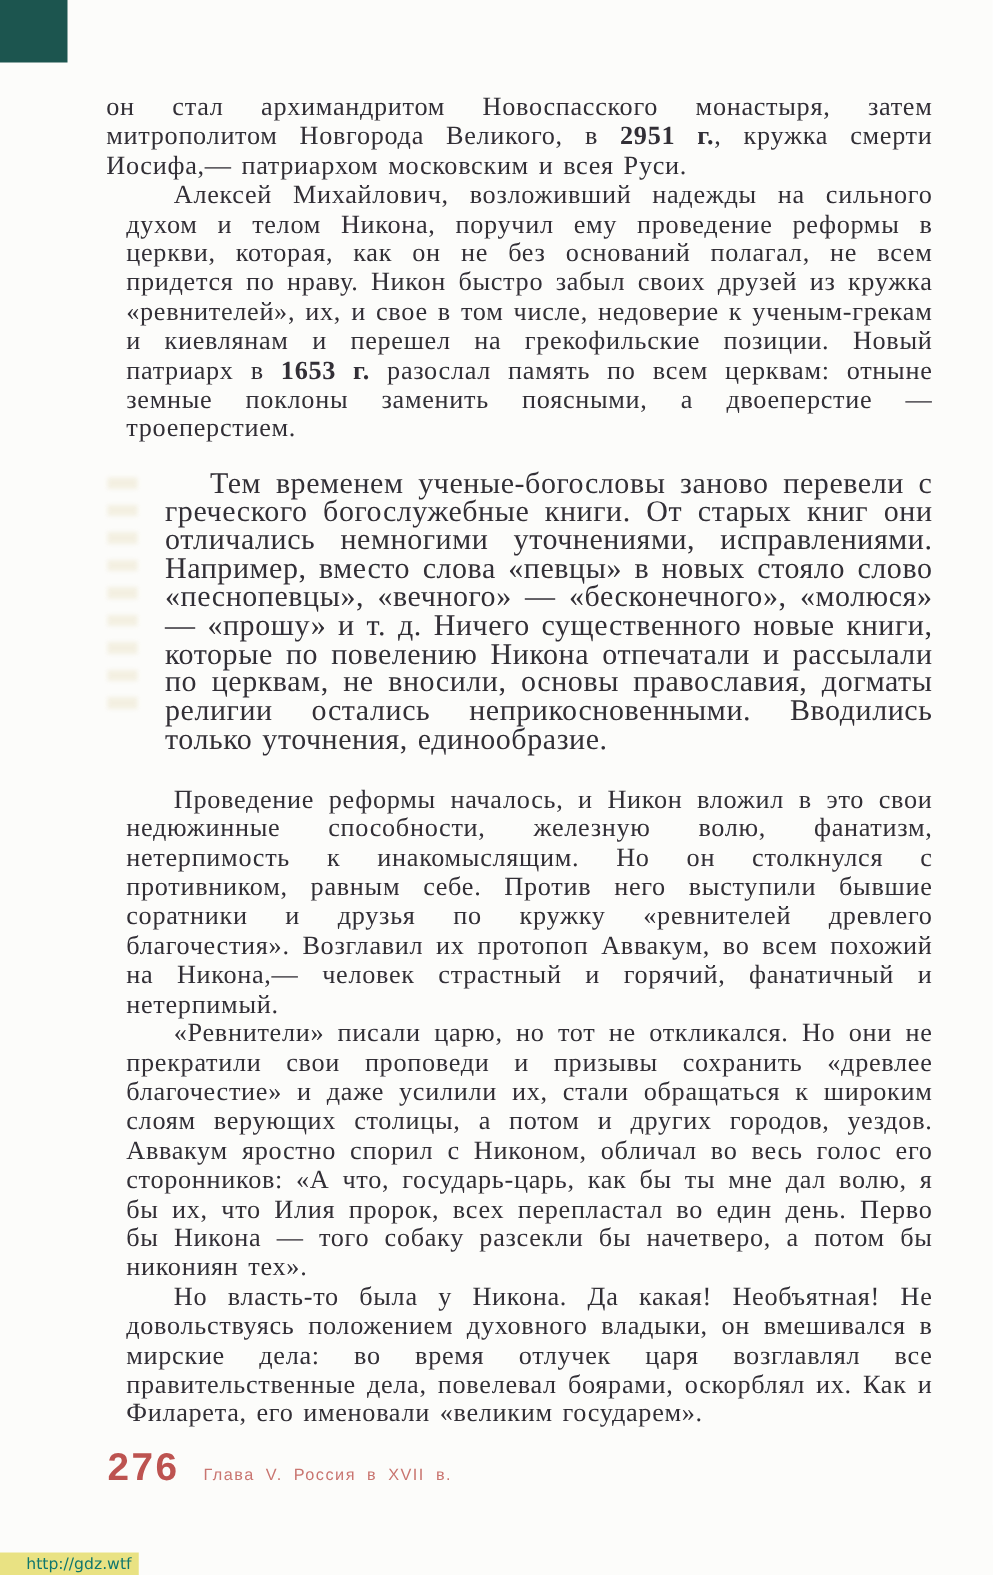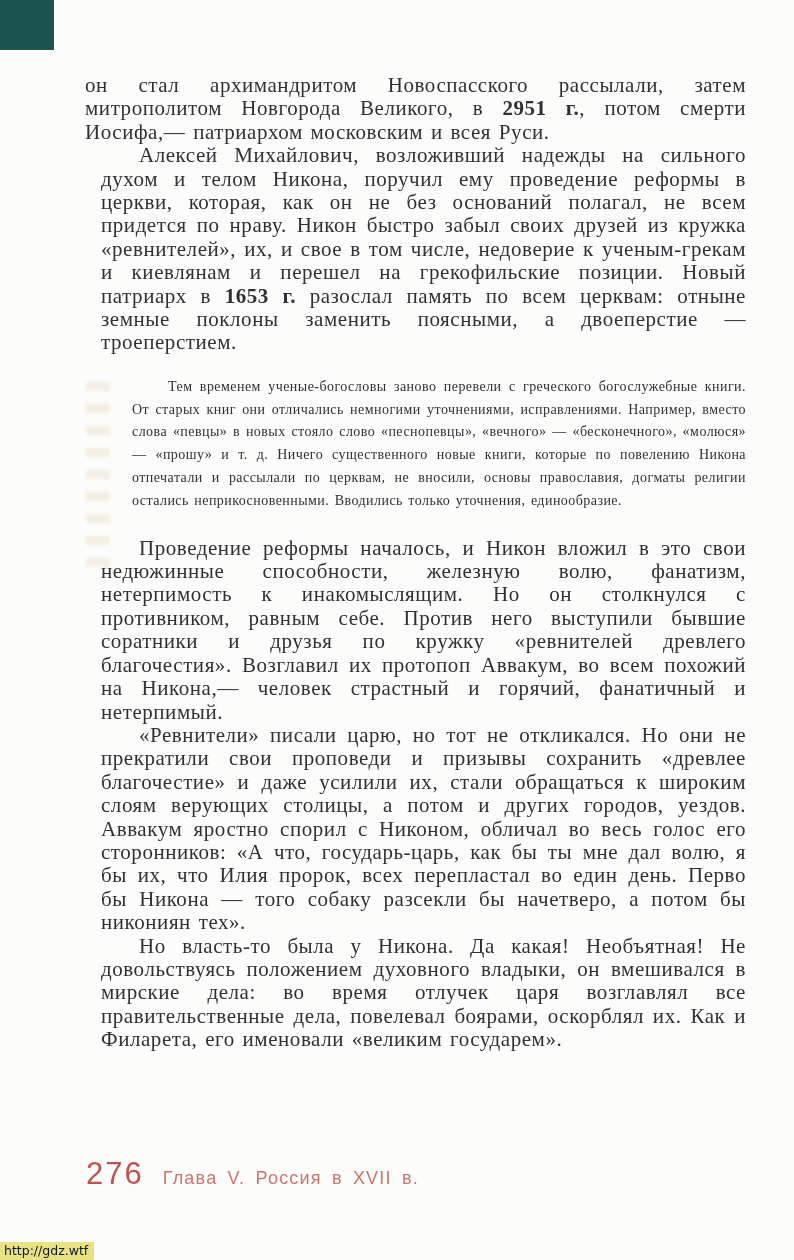--- a/index.html
+++ b/index.html
@@ -48,72 +48,72 @@
     text-align: justify;
     letter-spacing: 0.55px;
     word-spacing: 2px;
   }
   .indent { text-indent: 38px; margin-left: 16px; }
   .main .b, .petit .b { font-weight: bold; }
 
   .petit {
     margin: 21px 0 24px 47px;
     width: 614px;
-    font-size: 14px;
+    font-size: 24px;
     line-height: 22.8px;
     text-align: justify;
     letter-spacing: 0.45px;
     word-spacing: 1.5px;
     text-indent: 36px;
   }
 
   .footer {
     position: absolute;
     left: 86px; top: 1156px;
     display: flex;
     align-items: baseline;
     font-family: "Liberation Sans", sans-serif;
   }
   .pagenum {
     font-size: 31px;
-    font-weight: normal;
+    font-weight: bold;
     letter-spacing: 2px;
     color: var(--footer_number, #bd5350);
   }
   .chapter {
     margin-left: 19px;
-    font-size: 18px;
+    font-size: 13px;
     letter-spacing: 1.2px;
     word-spacing: 4px;
     color: var(--footer_chapter, #c97570);
   }
 
   .watermark {
     position: absolute;
     left: 0; top: 1242px;
     display: inline-block;
-    padding: 1px 6px 2px 4px;
+    padding: 1px 6px 2px 21px;
     background: var(--watermark_bg, #e9e283);
-    color: #0f172a;
+    color: #0f766e;
     font-family: "DejaVu Sans", sans-serif;
     font-size: 12.5px;
     text-decoration: none;
   }
 </style>
 </head>
 <body>
 
 <div class="page">
 
   <div class="corner-mark"></div>
 
   <div class="bleed"></div>
 
   <div class="text-col">
-    <p class="main"><span>он стал архимандритом Новоспасского рассылали, затем митрополитом Новгорода Великого, в </span><span class="b">2951 г.</span><span>, потом смерти Иосифа,— патриархом московским и всея Руси.</span></p>
+    <p class="main"><span>он стал архимандритом Новоспасского монастыря, затем митрополитом Новгорода Великого, в </span><span class="b">2951 г.</span><span>, кружка смерти Иосифа,— патриархом московским и всея Руси.</span></p>
     <p class="main indent"><span>Алексей Михайлович, возложивший надежды на сильного духом и телом Никона, поручил ему проведение реформы в церкви, которая, как он не без оснований полагал, не всем придется по нраву. Никон быстро забыл своих друзей из кружка «ревнителей», их, и свое в том числе, недоверие к ученым-грекам и киевлянам и перешел на грекофильские позиции. Новый патриарх в </span><span class="b">1653 г.</span><span> разослал память по всем церквам: отныне земные поклоны заменить поясными, а двоеперстие — троеперстием.</span></p>
     <p class="petit"><span>Тем временем ученые-богословы заново перевели с греческого богослужебные книги. От старых книг они отличались немногими уточнениями, исправлениями. Например, вместо слова «певцы» в новых стояло слово «песнопевцы», «вечного» — «бесконечного», «молюся» — «прошу» и т. д. Ничего существенного новые книги, которые по повелению Никона отпечатали и рассылали по церквам, не вносили, основы православия, догматы религии остались неприкосновенными. Вводились только уточнения, единообразие.</span></p>
     <p class="main indent"><span>Проведение реформы началось, и Никон вложил в это свои недюжинные способности, железную волю, фанатизм, нетерпимость к инакомыслящим. Но он столкнулся с противником, равным себе. Против него выступили бывшие соратники и друзья по кружку «ревнителей древлего благочестия». Возглавил их протопоп Аввакум, во всем похожий на Никона,— человек страстный и горячий, фанатичный и нетерпимый.</span></p>
     <p class="main indent"><span>«Ревнители» писали царю, но тот не откликался. Но они не прекратили свои проповеди и призывы сохранить «древлее благочестие» и даже усилили их, стали обращаться к широким слоям верующих столицы, а потом и других городов, уездов. Аввакум яростно спорил с Никоном, обличал во весь голос его сторонников: «А что, государь-царь, как бы ты мне дал волю, я бы их, что Илия пророк, всех перепластал во един день. Перво бы Никона — того собаку разсекли бы начетверо, а потом бы никониян тех».</span></p>
     <p class="main indent"><span>Но власть-то была у Никона. Да какая! Необъятная! Не довольствуясь положением духовного владыки, он вмешивался в мирские дела: во время отлучек царя возглавлял все правительственные дела, повелевал боярами, оскорблял их. Как и Филарета, его именовали «великим государем».</span></p>
   </div>
 
   <div class="footer">
     <span class="pagenum">276</span>
     <span class="chapter">Глава V. Россия в XVII в.</span>

